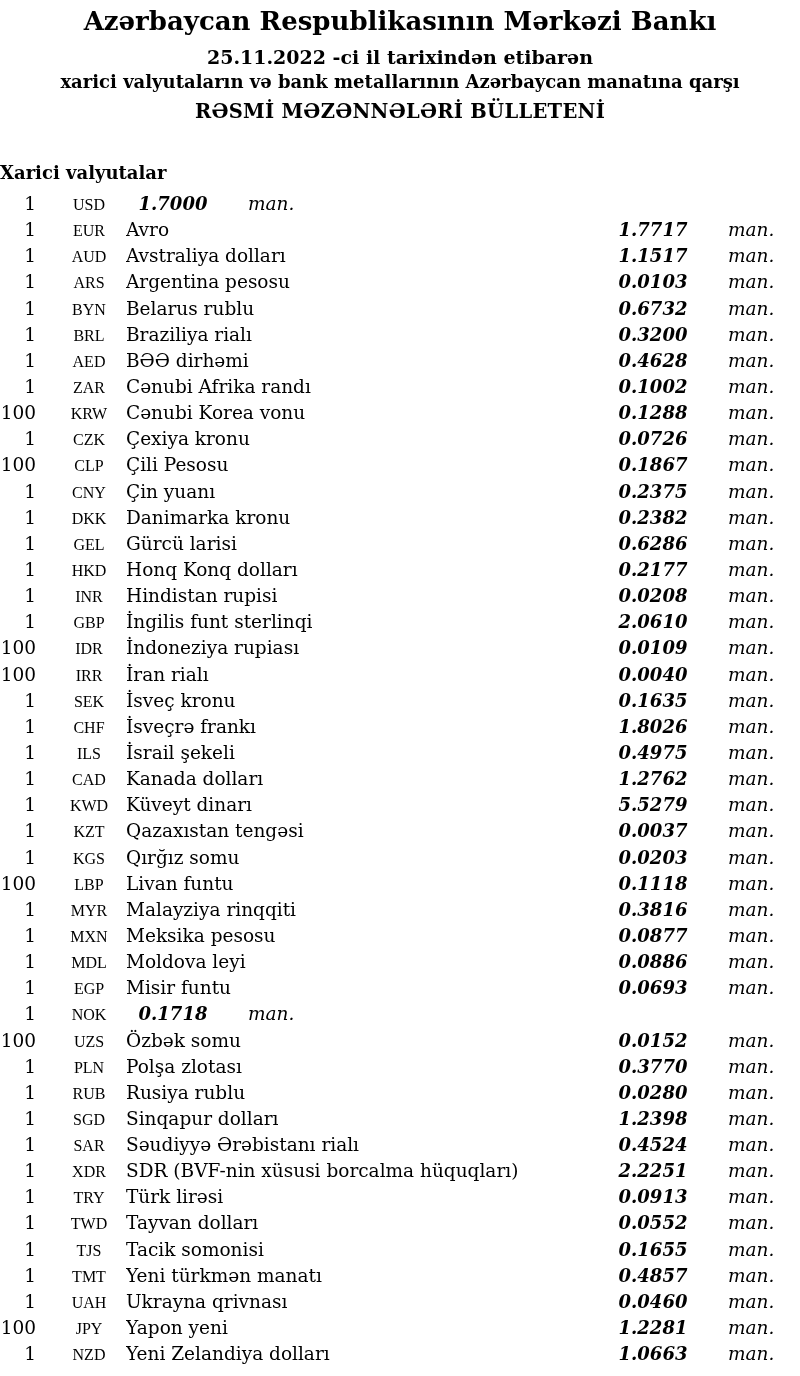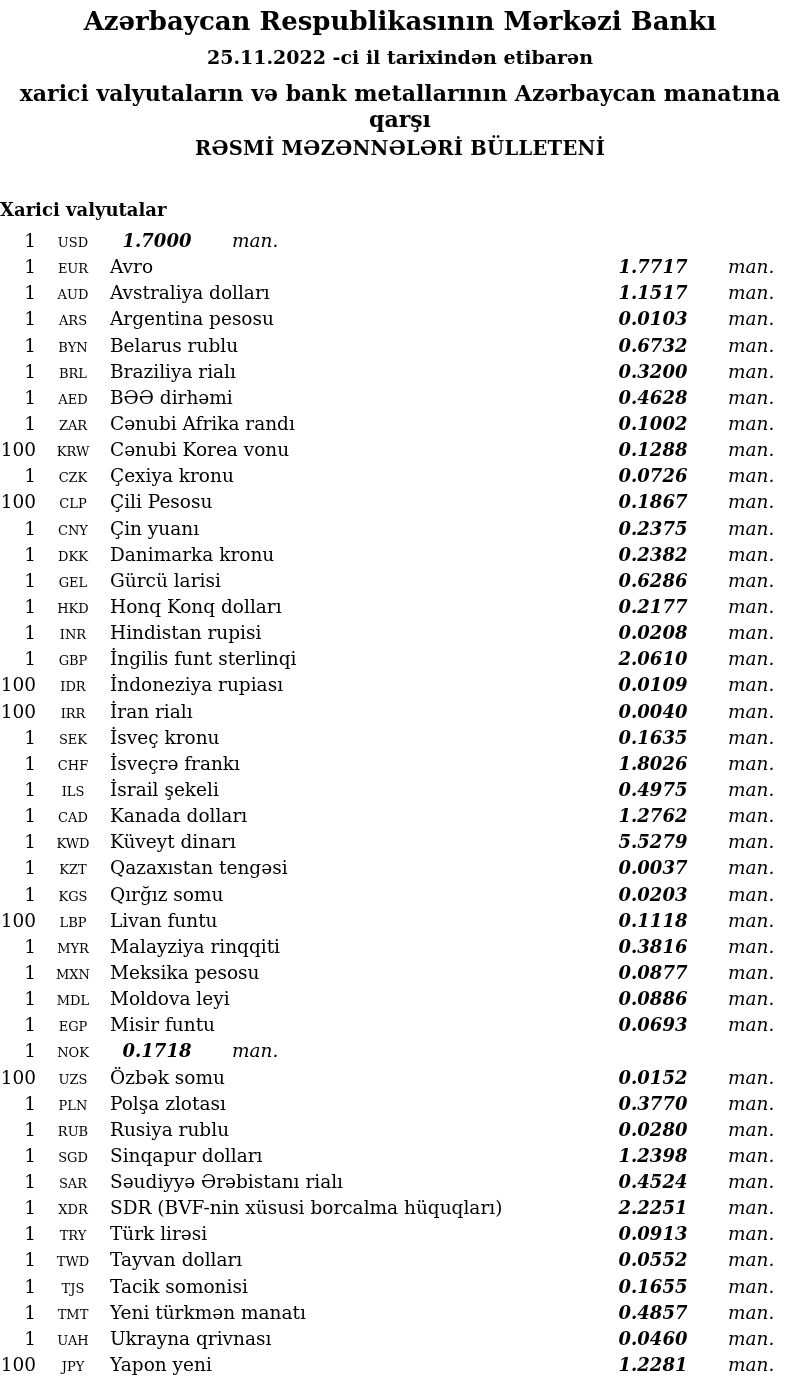--- a/index.html
+++ b/index.html
@@ -27,24 +27,24 @@
     line-height: 32px;
     margin: 0;
   }
   .date-line {
     font-size: 19px;
     font-weight: bold;
     line-height: 24px;
     margin-top: 8px;
   }
   .subject-line {
-    font-size: 22px;
+    font-size: 18px;
     font-weight: bold;
     line-height: 26px;
-    margin-top: 11px;
+    margin-top: 0;
     text-align: center;
   }
   .bulletin-title {
     font-size: 19.5px;
     font-weight: bold;
     line-height: 26px;
     margin-top: 4px;
     letter-spacing: 0.3px;
   }
   .section-title {
@@ -67,23 +67,24 @@
     white-space: nowrap;
   }
   .qty {
     flex: none;
     width: 36px;
     text-align: right;
   }
   .code {
     flex: none;
     width: 58px;
-    margin-left: 8px;
+    margin-left: 24px;
     text-align: center;
-    font-size: 13px;
+    font-size: 16px;
+    font-family: Liberation Serif, serif;
   }
   .name {
     flex: 1;
     margin-left: 8px;
     overflow: hidden;
   }
   .rate {
     flex: none;
     width: 110px;
     text-align: center;

